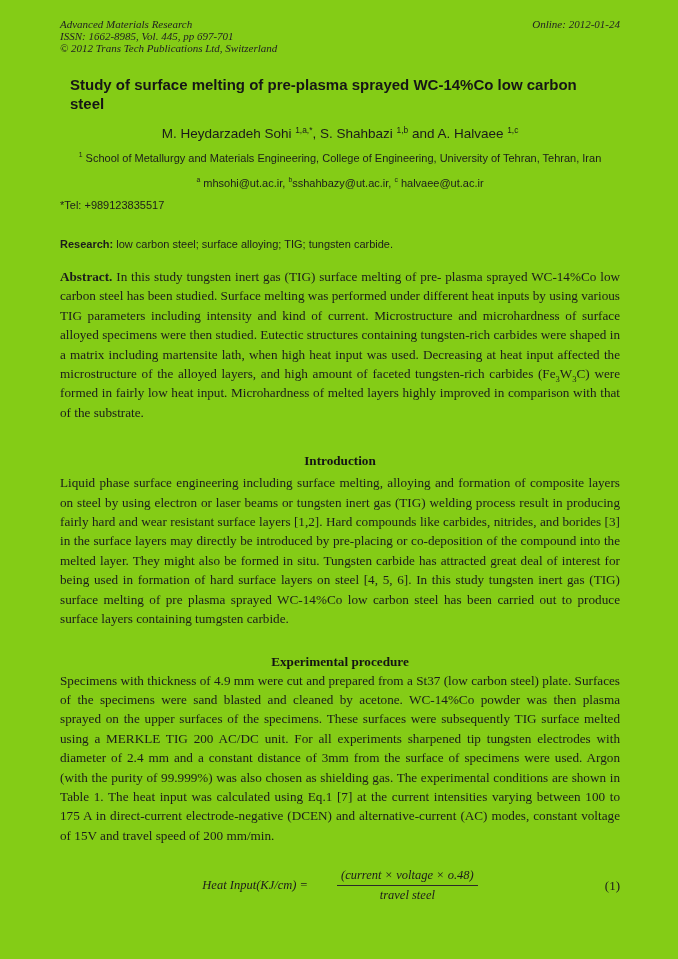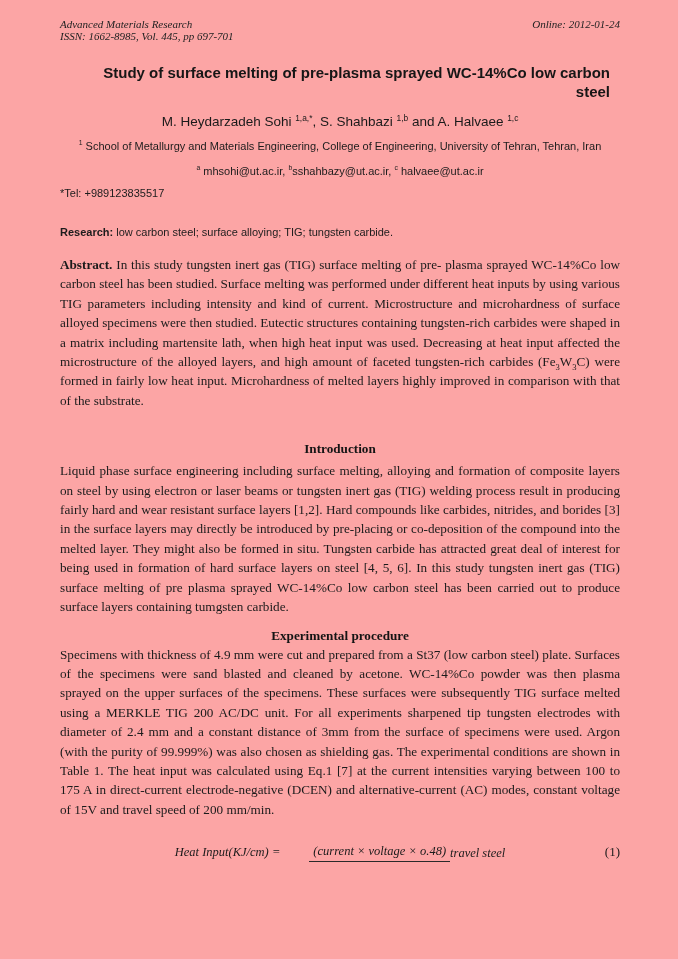--- a/index.html
+++ b/index.html
@@ -5,21 +5,21 @@
   html, body {
     margin: 0;
     padding: 0;
     background: #e8e8e8;
   }
   .page {
     position: relative;
     width: 678px;
     height: 959px;
     margin: 0 auto;
-    background: #fca5a5;
+    background: #84cc16;
     box-sizing: border-box;
     padding: 18px 58px 0 60px;
     color: #1c1c1c;
     overflow: hidden;
   }
 
   
   .header {
     display: flex;
     justify-content: space-between;
@@ -27,21 +27,21 @@
     font: italic 11px/12px "Liberation Serif", "DejaVu Serif", serif;
     color: #222;
   }
   .header-left div { white-space: nowrap; }
   .header-right { white-space: nowrap; }
 
   
   .title {
     margin: 21px auto 12px auto;
     max-width: 540px;
-    text-align: right;
+    text-align: left;
     font: bold 15px/19px "Liberation Sans", "DejaVu Sans", sans-serif;
     color: #161616;
   }
   .authors {
     margin-top: 4px;
     text-align: center;
     font: 13.5px/18px "Liberation Sans", "DejaVu Sans", sans-serif;
     color: #1a1a1a;
   }
   .authors sup, .affil sup, .emails sup {
@@ -86,39 +86,39 @@
     line-height: 0;
     vertical-align: sub;
   }
   .section-heading {
     margin: 0;
     font: bold 13.2px/19px "Liberation Serif", "DejaVu Serif", serif;
     color: #141414;
     text-align: center;
   }
   .heading-intro { margin-top: 29px; margin-bottom: 3px; }
-  .heading-exp   { margin-top: 9px;  margin-bottom: 0; font-family: Liberation Serif, serif;  }
+  .heading-exp   { margin-top: 23px;  margin-bottom: 0; font-family: Liberation Serif, serif;  }
 
   
   .equation-row {
     position: relative;
     margin-top: 23px;
     text-align: center;
   }
   .equation {
     display: inline-flex;
     align-items: center;
     font: italic 12.5px/15px "Liberation Serif", "DejaVu Serif", serif;
     color: #1b1b1b;
     gap: 24px;
   }
   .eq-lhs { margin-right: 5px; white-space: nowrap; }
   .fraction {
     display: inline-flex;
-    flex-direction: row;
+    flex-direction: column;
     text-align: center;
   }
   .fraction .num {
     padding: 0 4px 2px 4px;
     border-bottom: 1px solid #2a2a2a;
     white-space: nowrap;
   }
   .fraction .den {
     padding-top: 2px;
     white-space: nowrap;
@@ -134,20 +134,21 @@
 </style>
 </head>
 <body>
 
 <div class="page">
 
   <div class="header">
     <div class="header-left">
       <div>Advanced Materials Research</div>
       <div>ISSN: 1662-8985, Vol. 445, pp 697-701</div>
+      <div>© 2012 Trans Tech Publications Ltd, Switzerland</div>
     </div>
     <div class="header-right">Online: 2012-01-24</div>
   </div>
 
   <div class="title">Study of surface melting of pre-plasma sprayed WC-14%Co low carbon steel</div>
 
   <div class="authors"><span>M. Heydarzadeh Sohi </span><sup>1,a,*</sup><span>, </span><span>S. Shahbazi </span><sup>1,b</sup><span> and </span><span>A. Halvaee </span><sup>1,c</sup></div>
 
   <div class="affil"><sup>1</sup><span> School of Metallurgy and Materials Engineering, College of Engineering, University of Tehran, Tehran, Iran</span></div>
 

